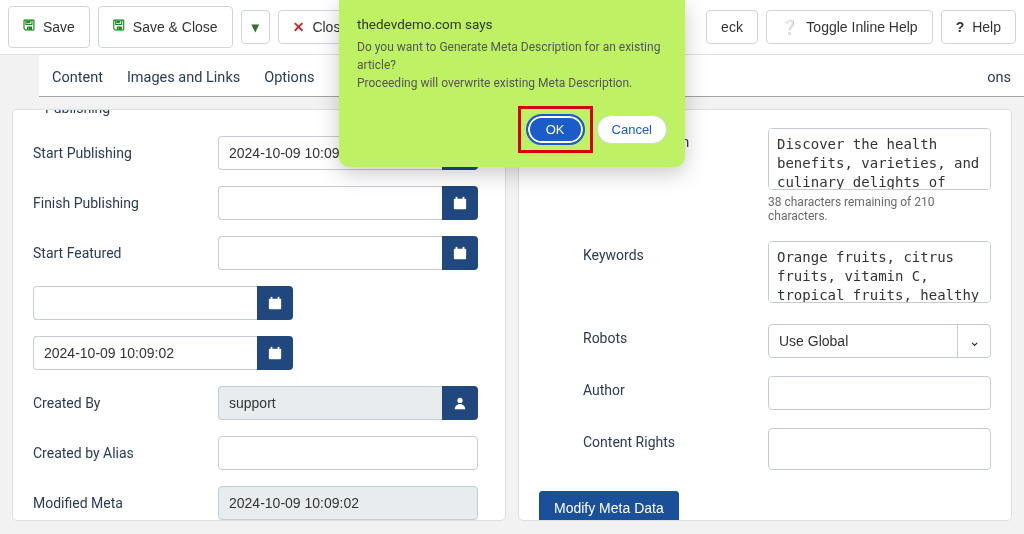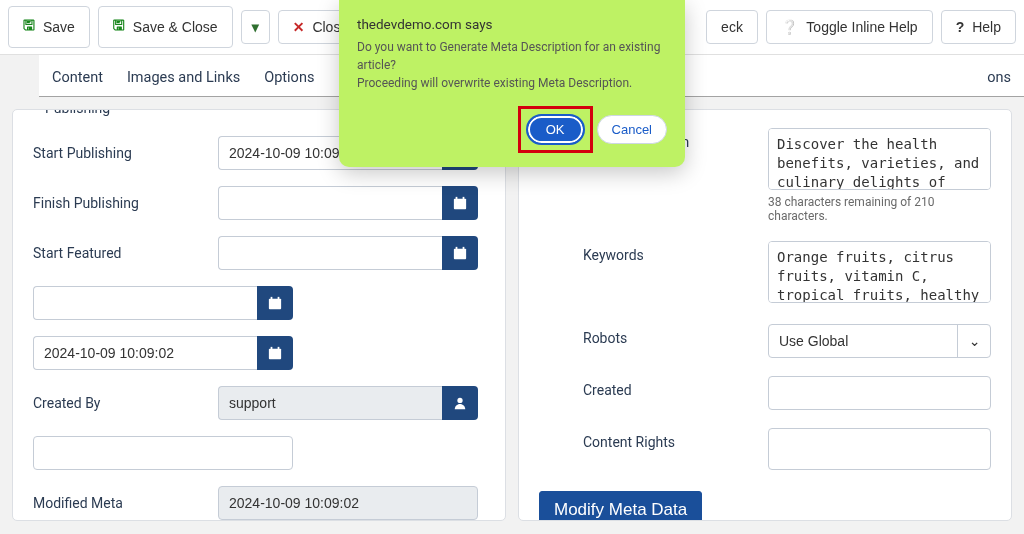--- a/index.html
+++ b/index.html
@@ -145,21 +145,21 @@
     position: absolute; right: 0; top: 0; bottom: 0; width: 34px;
     display: flex; align-items: center; justify-content: center;
     border-left: 1px solid #c5ccd6; pointer-events: none; color: #333;
   }
   .btn-primary {
     background: #1a4f9a;
     color: #fff;
     border: 1px solid #1a4f9a;
     border-radius: 3px;
     padding: 8px 14px;
-    font-size: 17px;
+    font-size: 14px;
     cursor: pointer;
   }
 
   
   .dialog {
     position: absolute;
     top: 0;
     left: 50%;
     transform: translateX(-50%);
     width: 346px;
@@ -321,20 +321,21 @@
         <div class="addon">
             <svg class="ic-user" viewBox="0 0 16 16">
               <circle cx="8" cy="5" r="3"></circle>
               <path d="M2 15c0-3.3 2.7-6 6-6s6 2.7 6 6"></path>
             </svg>
           </div>
       </div>
     </div>
 
     <div class="form-row">
+      <label>Created by Alias</label>
       <div class="input-group">
         <input type="text" style="border-right: 1px solid rgb(197, 204, 214); border-radius: 4px;" value="">
       </div>
     </div>
 
     <div class="form-row">
       <label>Modified Meta</label>
       <div class="input-group">
         <input type="text" class="input-readonly" readonly="" style="border-right: 1px solid rgb(197, 204, 214); border-radius: 4px;" value="2024-10-09 10:09:02">
       </div>
@@ -363,21 +364,21 @@
       <label>Robots</label>
       <div class="field select-wrap">
         <select>
           <option>Use Global</option>
         </select>
         <div class="select-caret">⌄</div>
       </div>
     </div>
 
     <div class="right-row">
-      <label>Created</label>
+      <label>Author</label>
       <div class="field">
         <input type="text" value="" style="">
       </div>
     </div>
 
     <div class="right-row">
       <label>Content Rights</label>
       <div class="field">
         <textarea style="height: 42px;"></textarea>
       </div>

